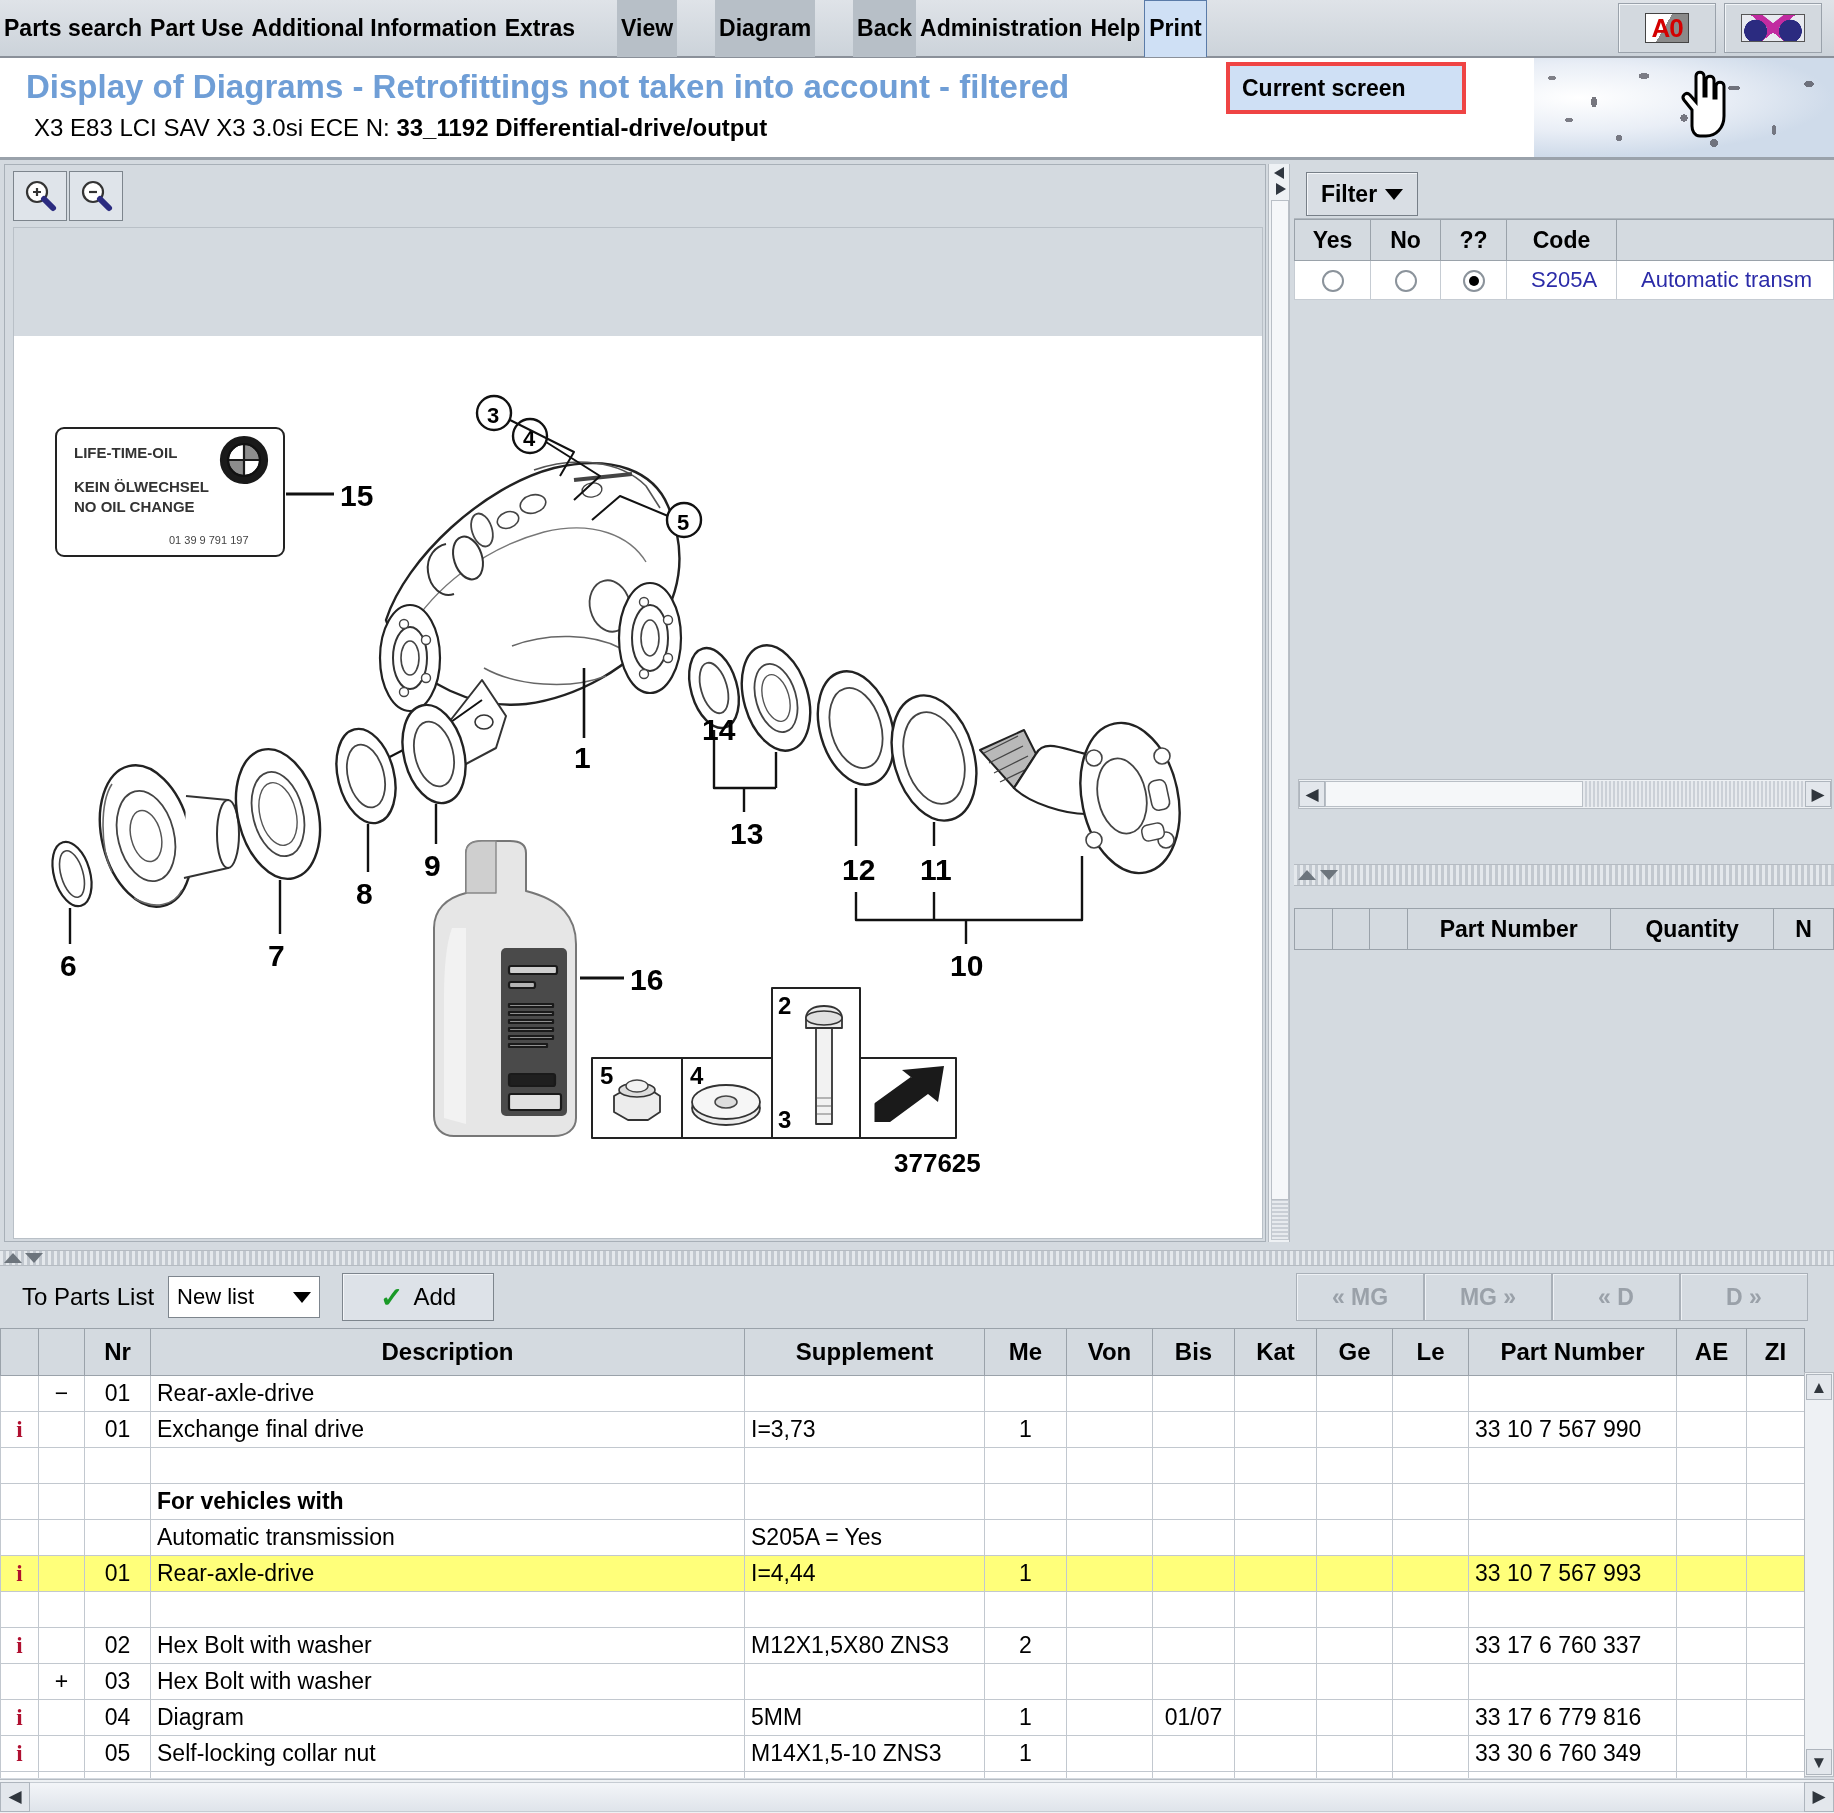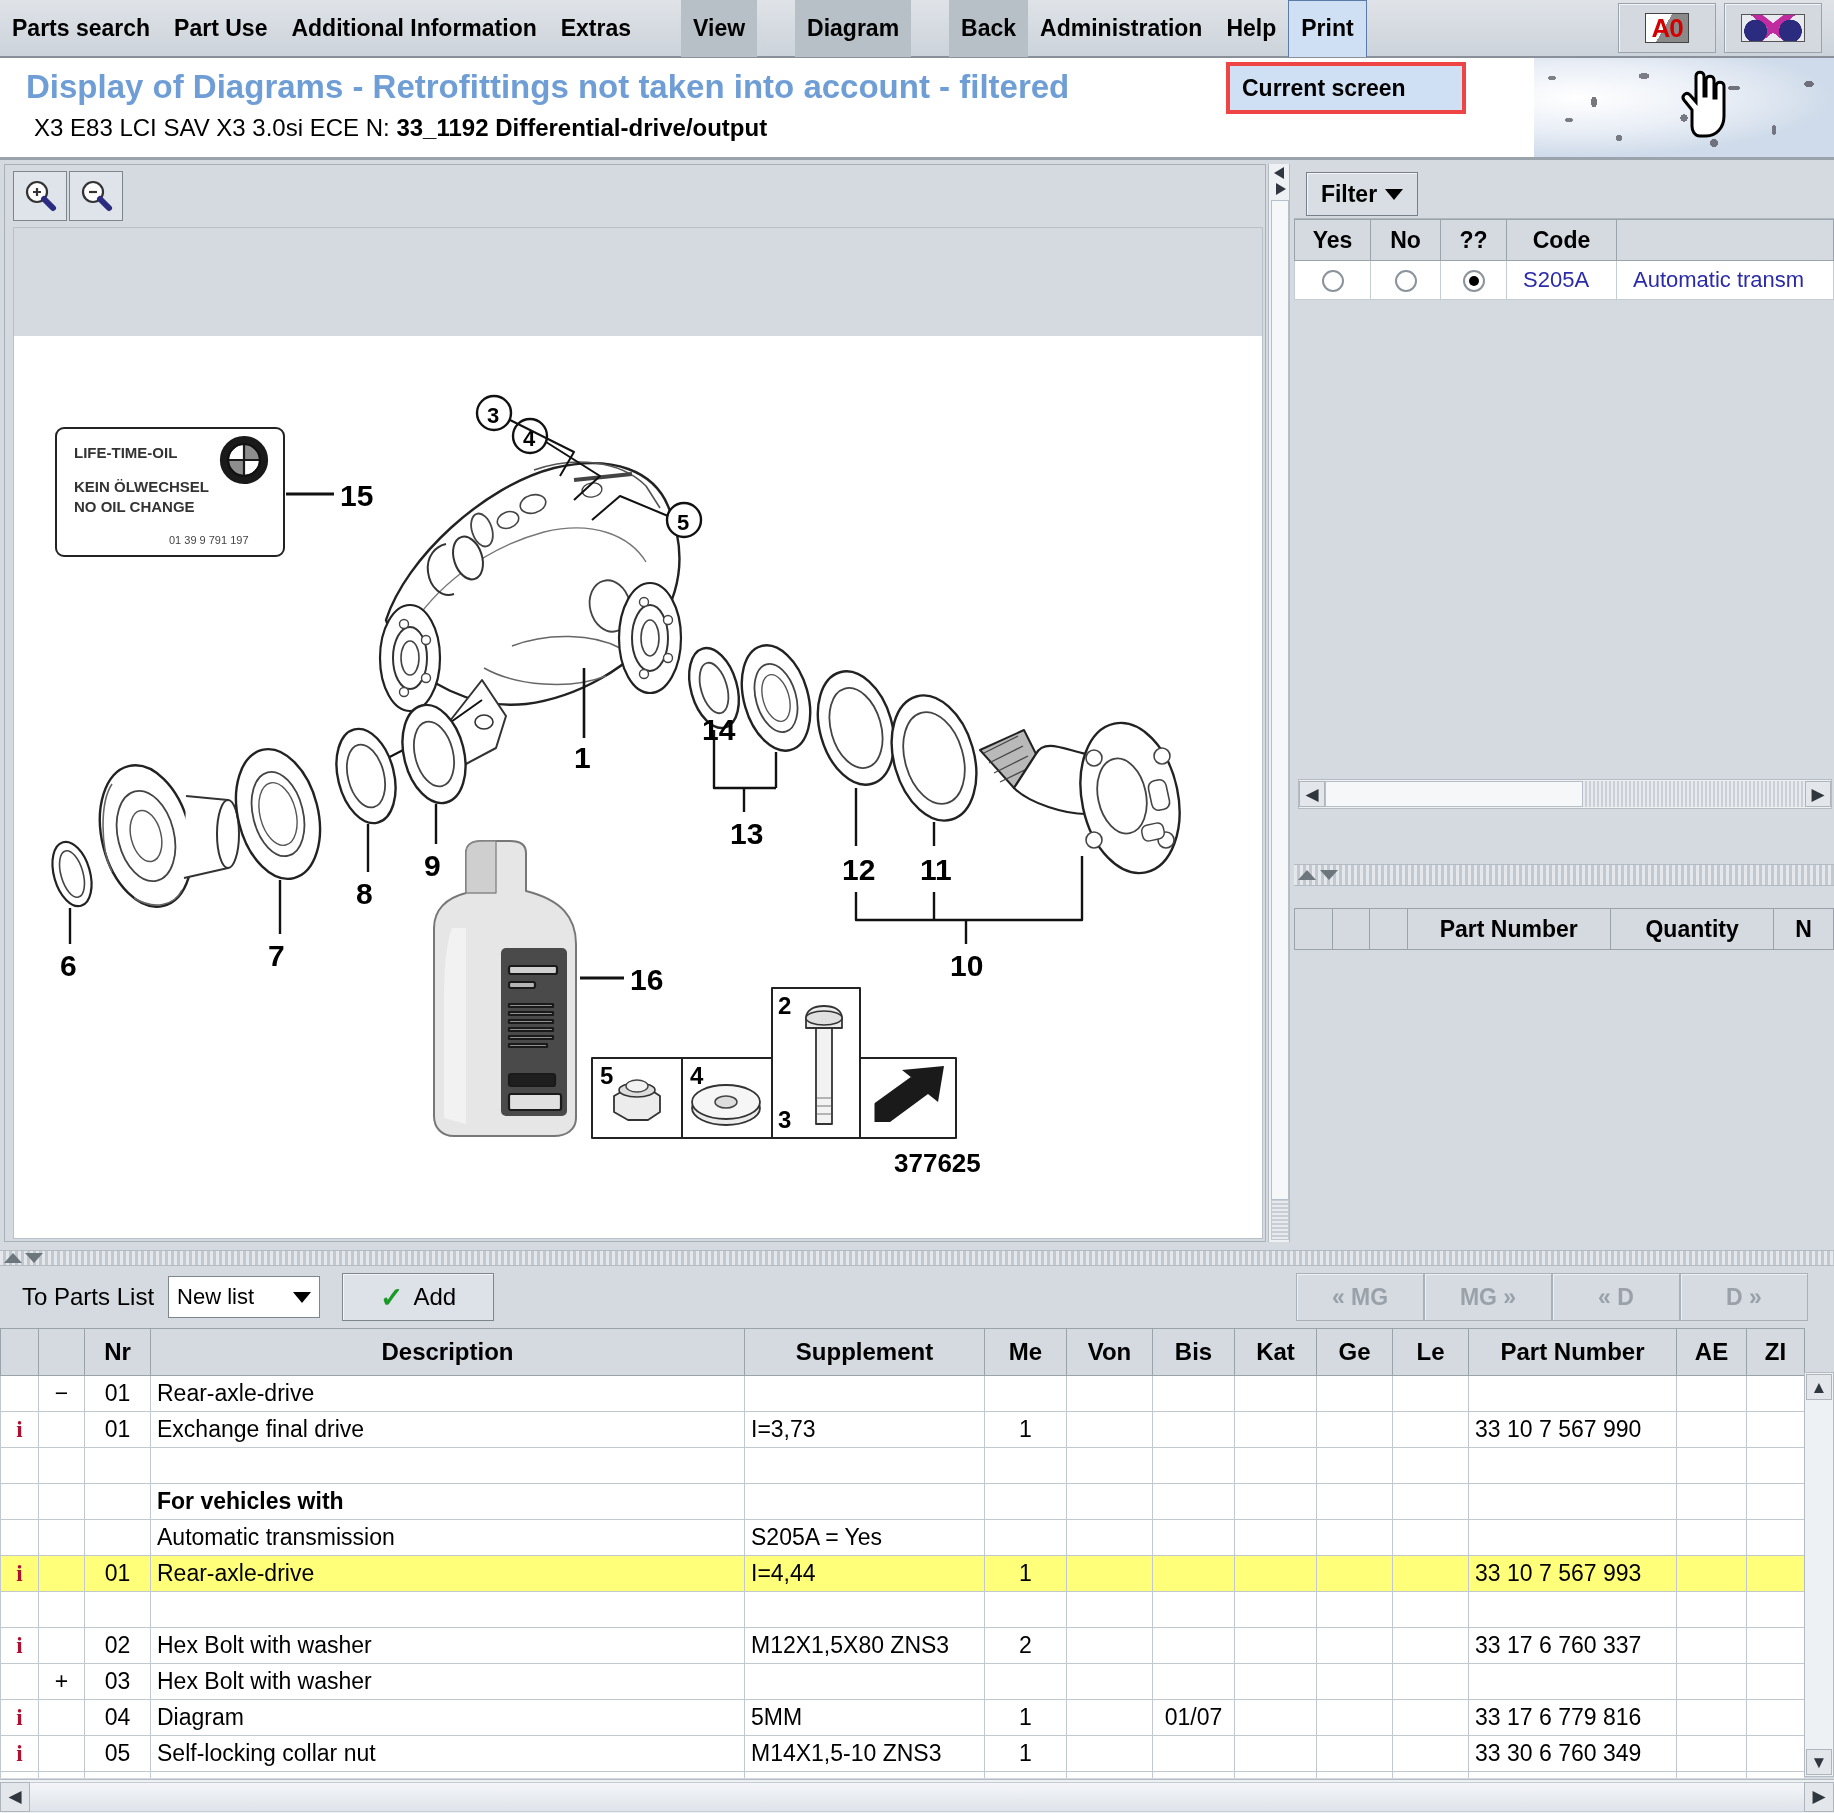--- a/index.html
+++ b/index.html
@@ -19,21 +19,21 @@
     position: absolute; left: 0; top: 0;
     width: 1834px; height: 58px;
     background: linear-gradient(#dfe3e8, #ccd3da);
     border-bottom: 2px solid #8a9099;
     display: flex; align-items: center;
     box-sizing: border-box;
   }
   .menu-item {
     font-weight: bold;
     font-size: 23px;
-    padding: 0 12px;
+    padding: 0 4px;
     height: 58px;
     line-height: 58px;
     white-space: nowrap;
     cursor: default;
     color: #000;
   }
   .menu-item.hl-grey { background: #b7bfc7; margin-left: 38px; }
   .menu-item.hl-blue {
     background: #cfe0f5;
     border: 1px solid #5a7ba8;
@@ -243,21 +243,21 @@
   }
   .radio {
     display: inline-block; width: 18px; height: 18px;
     border: 2px solid #8b939b; border-radius: 50%;
     background: #fff; position: relative; vertical-align: middle;
   }
   .radio.on::after {
     content: ""; position: absolute; left: 4px; top: 4px;
     width: 10px; height: 10px; border-radius: 50%; background: #000;
   }
-  .codetext { color: #2b2ba8; text-align: left !important; padding-left: 16px; }
+  .codetext { color: #2b2ba8; text-align: left !important; padding-left: 24px; }
   .hscroll {
     position: absolute; left: 4px; right: 2px; height: 30px;
     background: #eef1f4;
     border: 1px solid #b5bbc2;
     box-sizing: border-box;
     display: flex; align-items: center;
   }
   .hscroll .ar {
     width: 26px; height: 26px; background: #e3e7ec;
     border: 1px solid #aeb5bd; box-sizing: border-box;

